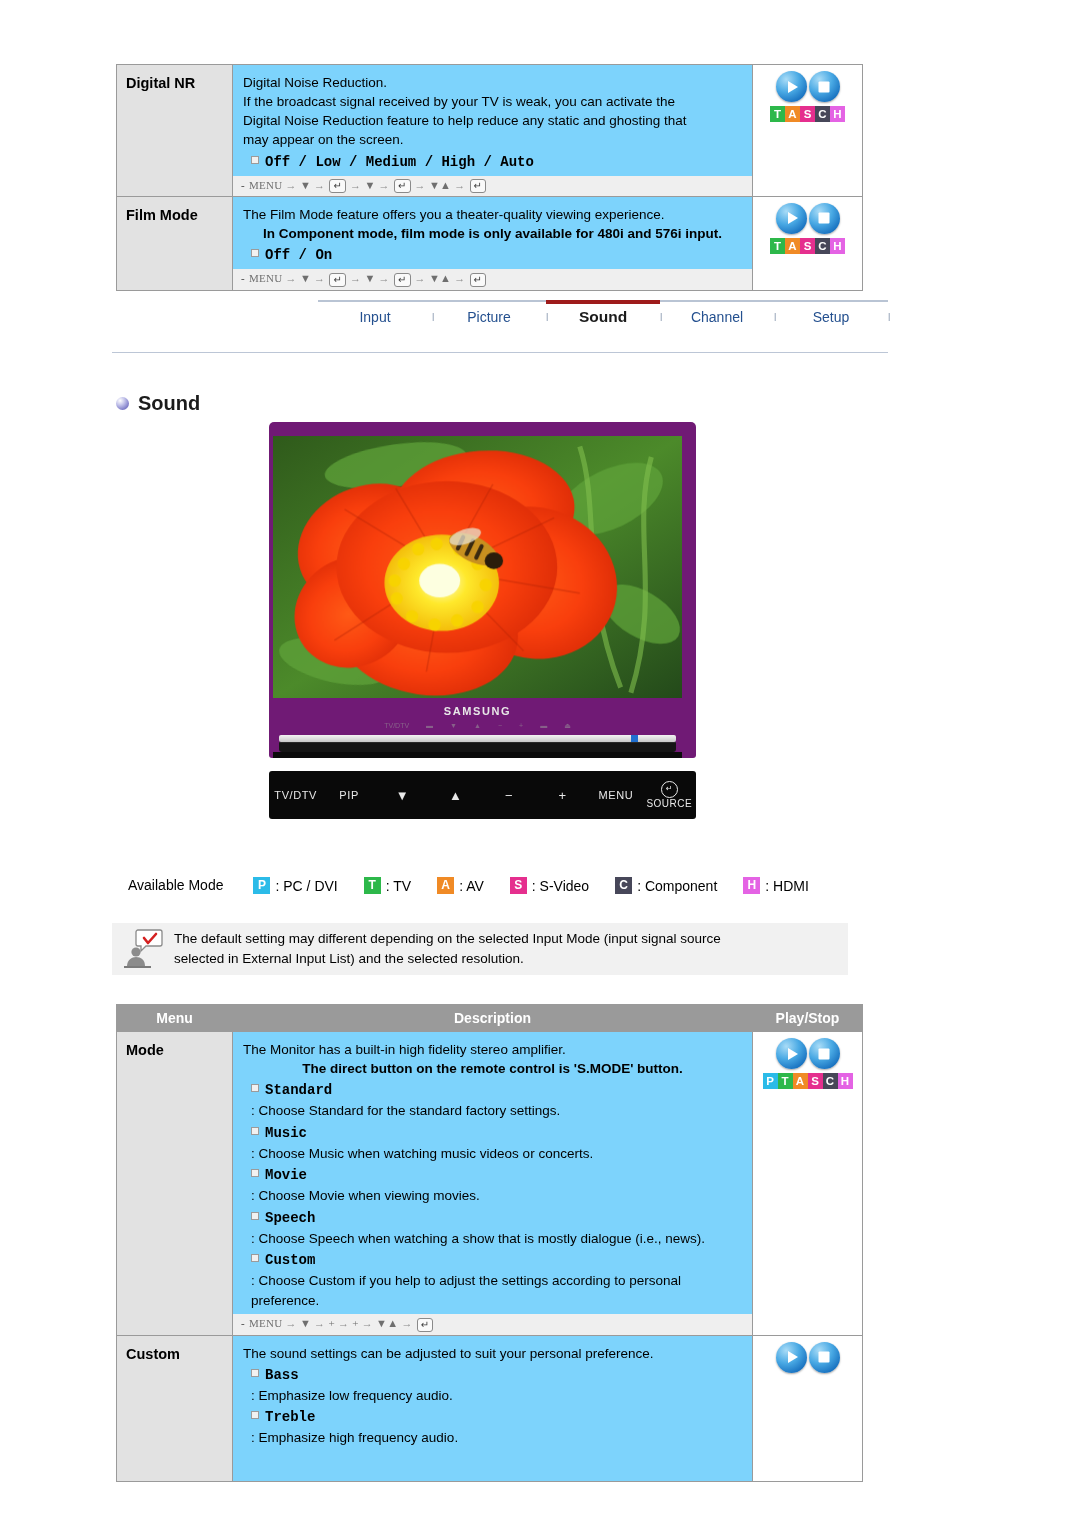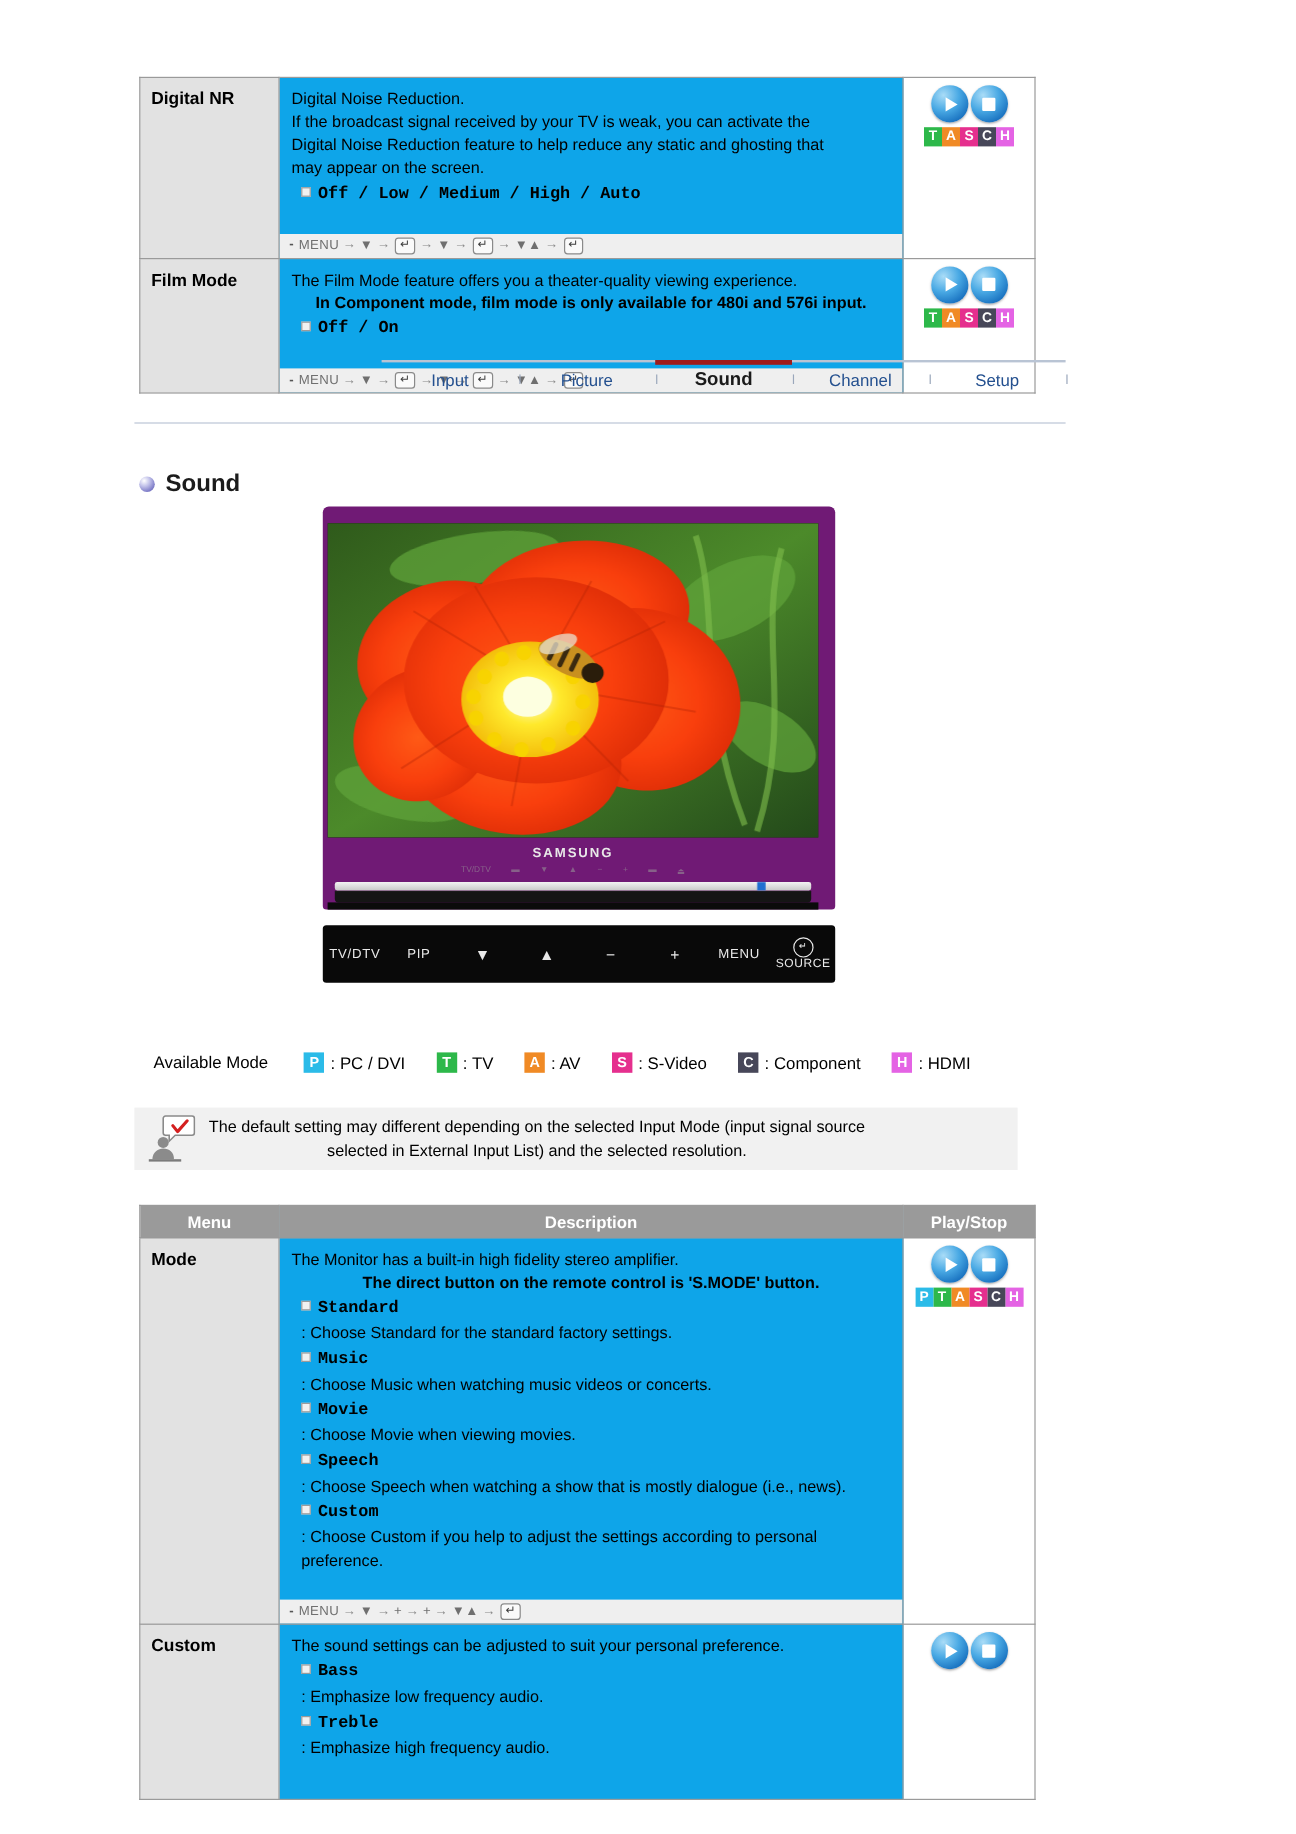--- a/index.html
+++ b/index.html
@@ -13,21 +13,21 @@
   .page { position: relative; width: 968px; height: 1528px; overflow: hidden; }
 
   
   .spec-table {
     border-collapse: collapse;
     table-layout: fixed;
     border: 1px solid #9a9a9a;
   }
   .spec-table td { border: 1px solid #9a9a9a; vertical-align: top; padding: 0; }
   .col-menu  { width: 116px; background: #e2e2e2; }
-  .col-desc  { width: 520px; background: #0ea5e9; }
+  .col-desc  { width: 520px; background: #7dd3fc; }
   .col-icon  { width: 110px; background: #fff; }
 
   .menu-label {
     font-size: 14.5px; font-weight: bold; padding: 9px 0 0 9px; line-height: 1.25;
   }
   .desc-cell { padding: 8px 10px 0 10px; }
   .desc-cell p { margin: 0; font-size: 13.5px; line-height: 1.42; }
   .desc-cell p.bold { font-weight: bold; text-align: center; }
   .opt-line {
     font-size: 14px; font-weight: bold; margin: 3px 0 1px 0;
@@ -35,23 +35,23 @@
   }
   .opt-line .bullet {
     position: absolute; left: 8px; top: 3px;
     width: 8px; height: 8px; border: 1px solid #9b9b9b; background: #f1f1f1;
     display: inline-block;
   }
   .sub-line { font-size: 13.5px; line-height: 1.45; margin: 1px 0 2px 8px; }
 
   
   .path-strip {
-    background: #efefef; margin: 23px -10px 0 -10px; padding: 3px 0 3px 8px;
+    background: #efefef; margin: 4px -10px 0 -10px; padding: 3px 0 3px 8px;
     font-size: 11px; color: #6f6f6f; white-space: nowrap;
-    font-family: Liberation Sans, sans-serif; letter-spacing: .3px;
+    font-family: Liberation Serif, serif; letter-spacing: .3px;
   }
   .path-strip .dash { font-weight: bold; color: #555; margin-right: 4px; }
   .key {
     display: inline-block; border: 1px solid #8a8a8a; border-radius: 3px;
     background: #fafafa; padding: 0 3px; font-size: 10px; line-height: 12px;
     color: #3c3c3c; vertical-align: middle; margin: 0 1px;
   }
   .arw { margin: 0 3px; color: #8a8a8a; }
 
   
@@ -138,21 +138,21 @@
     width: 17px; height: 17px; color: #fff; font-weight: bold; font-size: 12px;
     line-height: 17px; text-align: center; margin-right: 5px; font-family: "Liberation Sans", sans-serif;
   }
   .c-P { background: #2bbbe8; } .c-T { background: #2db84a; }
   .c-A { background: #f08a25; } .c-S { background: #e52f8e; }
   .c-C { background: #474759; } .c-H { background: #e463e4; }
 
   
   .note {
     position: absolute; left: 112px; top: 923px; width: 736px; height: 52px;
-    background: #f1f1f1; display: flex; align-items: center; text-align: center;
+    background: #f1f1f1; display: flex; align-items: center;
   }
   .note-icon { width: 62px; display: flex; justify-content: center; align-items: center; }
   .note-text { font-size: 13.5px; line-height: 1.45; padding-right: 14px; }
 
   
   .tbl-top { position: absolute; left: 116px; top: 64px; }
   .tbl-bot { position: absolute; left: 116px; top: 1004px; }
   .thead td {
     background: #9a9a9a; color: #fff; font-weight: bold; font-size: 14px;
     text-align: center; padding: 5px 0; vertical-align: middle;

